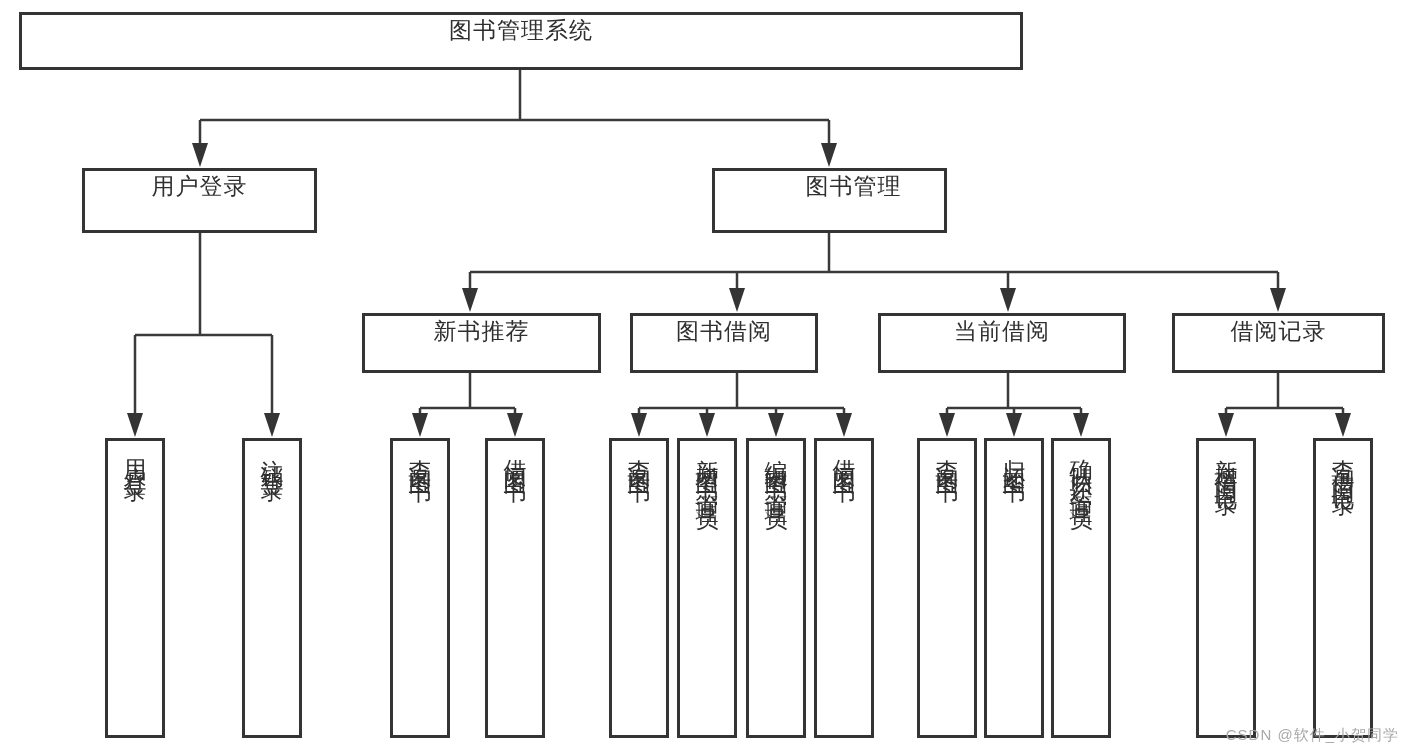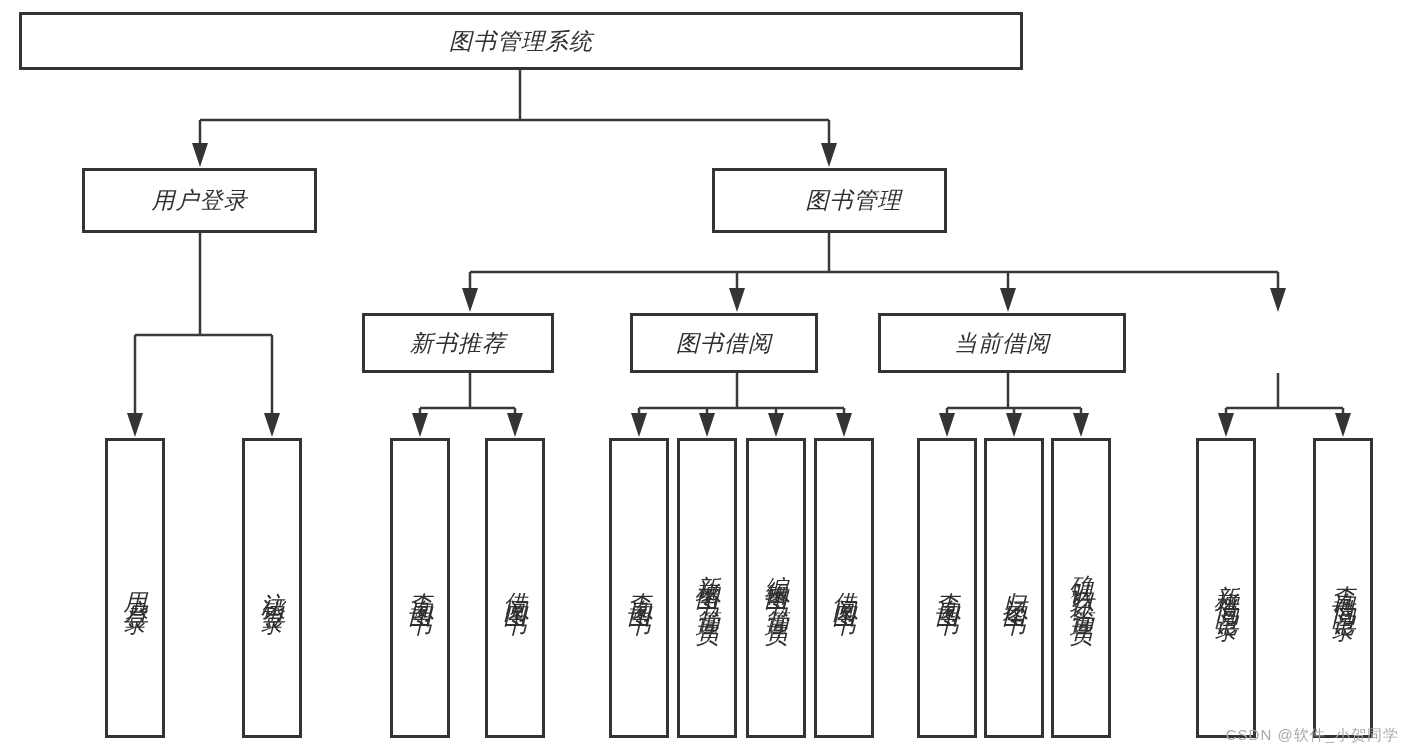--- a/index.html
+++ b/index.html
@@ -10,32 +10,30 @@
     font-family:"Liberation Sans", sans-serif;
     overflow:hidden;
   }
   #connector-svg { position:absolute; left:0; top:0; width:1405px; height:747px; }
   .box {
     position:absolute;
     box-sizing:border-box;
     background:#ffffff;
     border:3px solid #343434;
     display:flex;
-    align-items:center;
     justify-content:center;
     color:#2f2f2f;
-    font-style:italic;
   }
   .hlabel { font-size:23px; letter-spacing:1px; white-space:nowrap; }
   .root-box   { left:19px;  top:12px;  width:1004px; height:58px; }
   .l2-box     { height:65px; width:235px; top:168px; }
   #node-user-login      { left:82px; }
   #node-book-management { left:712px;padding-left:48px; }
   .l3-box { height:60px; top:313px; }
-  #node-new-book-recommend { left:362px;  width:192px; }
+  #node-new-book-recommend { left:362px;  width:239px; }
   #node-book-borrow        { left:630px;  width:188px; }
   #node-current-borrow     { left:878px;  width:248px; }
   #node-borrow-records     { left:1172px; width:213px; }
   .leaf-box { top:438px; width:60px; height:300px; }
   .leaf-box .vtext {
     writing-mode:vertical-rl;
     text-orientation:mixed;
     font-size:23px;
     letter-spacing:7px;
     line-height:1;
@@ -114,20 +112,23 @@
 
   <div class="box l3-box" id="node-new-book-recommend">
     <span class="hlabel">新书推荐</span>
   </div>
   <div class="box l3-box" id="node-book-borrow">
     <span class="hlabel">图书借阅</span>
   </div>
   <div class="box l3-box" id="node-current-borrow">
     <span class="hlabel">当前借阅</span>
   </div>
+  <div class="box l3-box" id="node-borrow-records">
+    <span class="hlabel">借阅记录</span>
+  </div>
 
   <div class="box leaf-box" id="leaf-user-login">
     <span class="vtext">用户登录</span>
   </div>
   <div class="box leaf-box" id="leaf-logout">
     <span class="vtext">注销登录</span>
   </div>
   <div class="box leaf-box" id="leaf-query-books-1">
     <span class="vtext">查询图书</span>
   </div>

